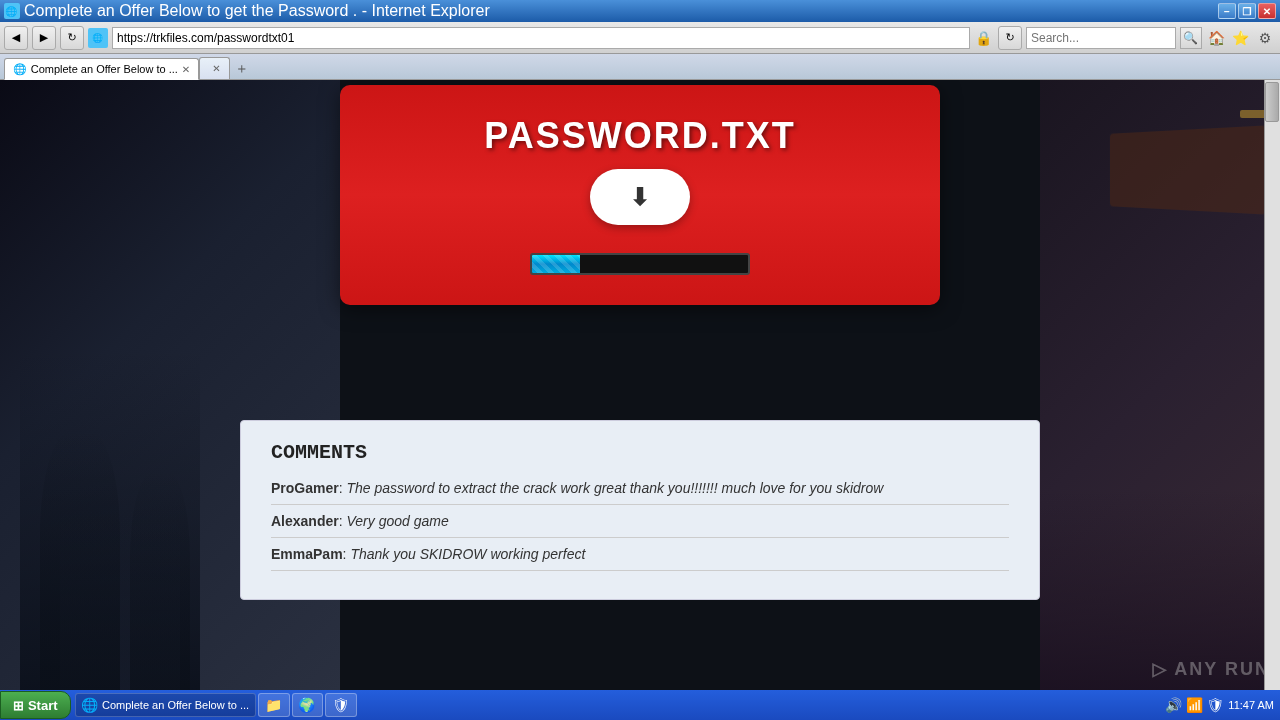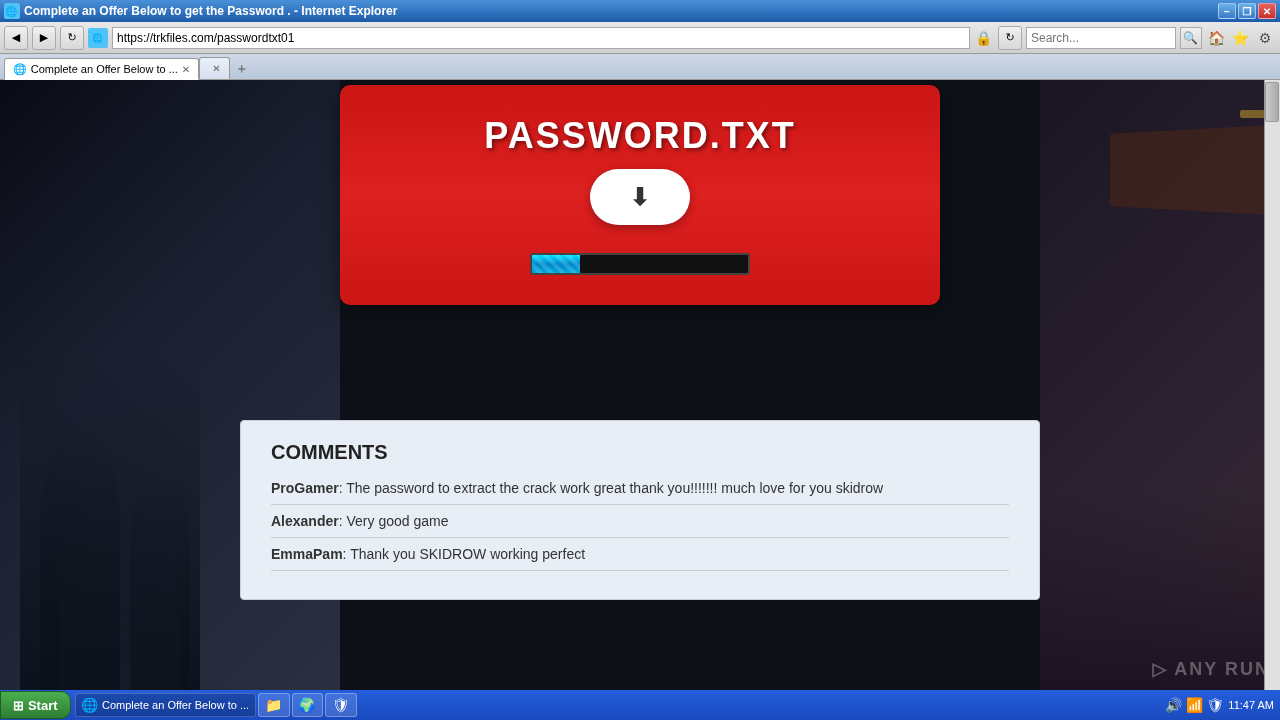--- a/index.html
+++ b/index.html
@@ -16,21 +16,21 @@
     }
     .title-bar-icon {
       width: 16px; height: 16px;
       margin-right: 4px;
       background: #4fc3f7;
       border-radius: 2px;
       display: inline-flex; align-items: center; justify-content: center;
       font-size: 10px; color: white;
     }
     .title-bar-text {
-      font-size: 12px; color: white; font-weight: bold; flex: 1;
+      font-size: 16px; color: white; font-weight: normal; flex: 1;
     }
     .title-bar-buttons {
       display: flex; gap: 2px;
     }
     .tb-btn {
       width: 18px; height: 16px;
       border: 1px solid rgba(255,255,255,0.5);
       border-radius: 2px;
       font-size: 10px;
       display: flex; align-items: center; justify-content: center;
@@ -268,33 +268,35 @@
       border: 1px solid #ccd;
       border-radius: 4px;
       padding: 20px 30px;
       top: 340px;
     }
     .comments-title {
       font-size: 20px;
       font-weight: bold;
       color: #222;
       margin-bottom: 16px;
+      font-family: Liberation Mono, monospace;
     }
     .comment-item {
       margin-bottom: 8px;
       font-size: 14px;
       color: #333;
       padding-bottom: 8px;
       border-bottom: 1px solid #ccc;
     }
     .comment-author {
       font-weight: bold;
     }
     .comment-text {
       font-weight: normal;
+      font-style: italic;
     }
 
     
     .taskbar {
       position: absolute;
       bottom: 0; left: 0; right: 0;
       height: 30px;
       background: linear-gradient(to bottom, #245edc, #1a4abf);
       display: flex;
       align-items: center;

